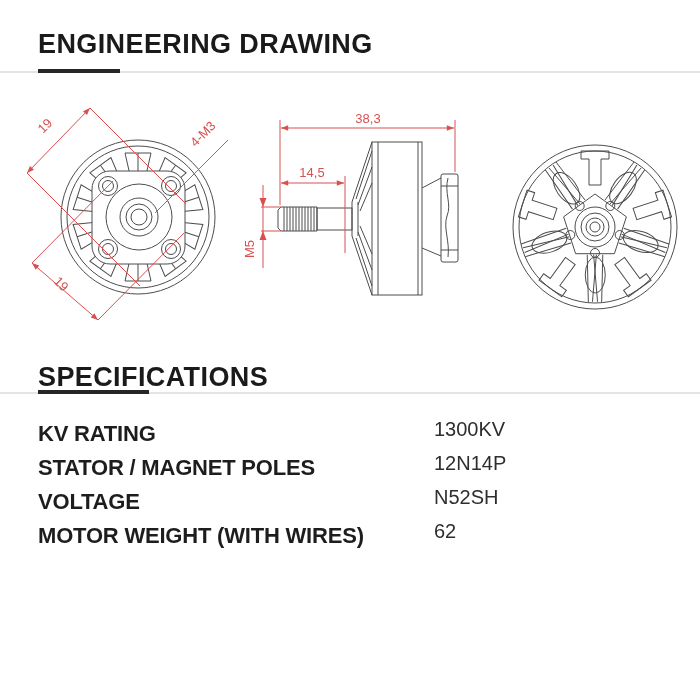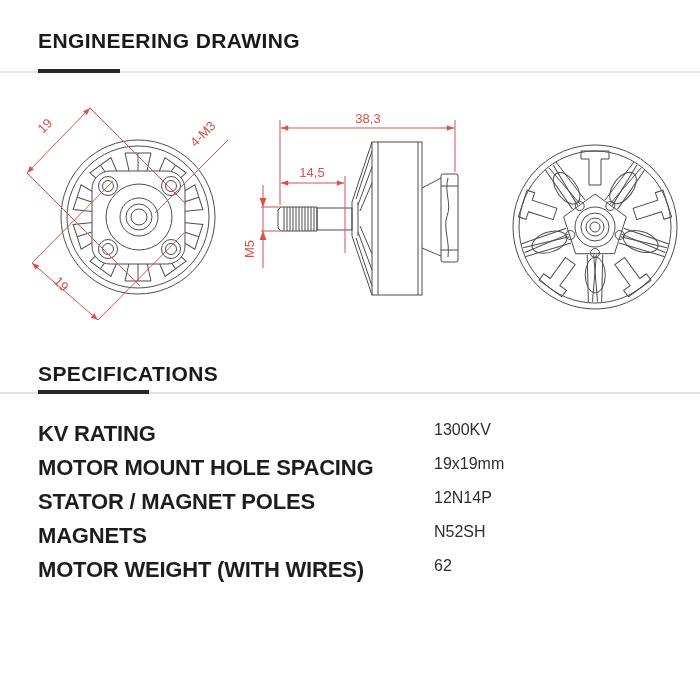--- a/index.html
+++ b/index.html
@@ -2,21 +2,21 @@
 <html><head>
 <meta charset="utf-8">
 <style>
   html,body{margin:0;padding:0;}
   body{
     width:700px;height:700px;overflow:hidden;position:relative;
     background:#ffffff;font-family:"Liberation Sans",sans-serif;
   }
   .heading{
     position:absolute;left:38px;margin:0;
-    font-size:21px;font-weight:700;letter-spacing:0.4px;color:#1a1a1a;
+    font-size:27px;font-weight:700;letter-spacing:0.4px;color:#1a1a1a;
     white-space:nowrap;
   }
   #h-engineering{top:29px;}
   #h-specs{top:362px;}
   .rule{position:absolute;left:0;width:700px;height:2px;background:#e4e4e4;}
   #rule-1{top:71px;}
   #rule-2{top:392px;}
   .rule-dark{position:absolute;left:38px;height:4px;background:#262626;}
   #rule-dark-1{top:69px;width:82px;}
   #rule-dark-2{top:390px;width:111px;}
@@ -26,21 +26,21 @@
   .red{stroke:#d95050;stroke-width:1;fill:none;}
   .dimtext{font-family:"Liberation Sans",sans-serif;font-size:13px;fill:#d95050;stroke:none;}
   .spec-table{position:absolute;top:413px;left:38px;width:624px;}
   .spec-row{display:flex;align-items:center;height:33.9px;}
   .spec-label{
     width:396px;flex:0 0 396px;
     font-size:22px;font-weight:700;letter-spacing:-0.2px;color:#1d1d1d;
     white-space:nowrap;
     margin-top:8px;
   }
-  .spec-value{font-size:16px;color:#2e2e2e;white-space:nowrap;}
+  .spec-value{font-size:20px;color:#2e2e2e;white-space:nowrap;}
 </style>
 </head>
 <body>
 
 <h1 class="heading" id="h-engineering">ENGINEERING DRAWING</h1>
 <div class="rule" id="rule-1"></div>
 <div class="rule-dark" id="rule-dark-1"></div>
 
 <svg id="figure" width="700" height="256" viewBox="0 0 700 256">
   <defs>
@@ -157,28 +157,24 @@
 <h2 class="heading" id="h-specs">SPECIFICATIONS</h2>
 <div class="rule" id="rule-2"></div>
 <div class="rule-dark" id="rule-dark-2"></div>
 
 <div class="spec-table">
   <div class="spec-row">
     <span class="spec-label">KV RATING</span>
     <span class="spec-value">1300KV</span>
   </div>
   <div class="spec-row">
-    <span class="spec-label">MOTOR MOUNT HOLE SPACING</span>
-    <span class="spec-value">19x19mm</span>
-  </div>
-  <div class="spec-row">
     <span class="spec-label">STATOR / MAGNET POLES</span>
     <span class="spec-value">12N14P</span>
   </div>
   <div class="spec-row">
-    <span class="spec-label">MAGNETS</span>
+    <span class="spec-label">VOLTAGE</span>
     <span class="spec-value">N52SH</span>
   </div>
   <div class="spec-row">
     <span class="spec-label">MOTOR WEIGHT (WITH WIRES)</span>
     <span class="spec-value">62</span>
   </div>
 </div>
 
 </body></html>

